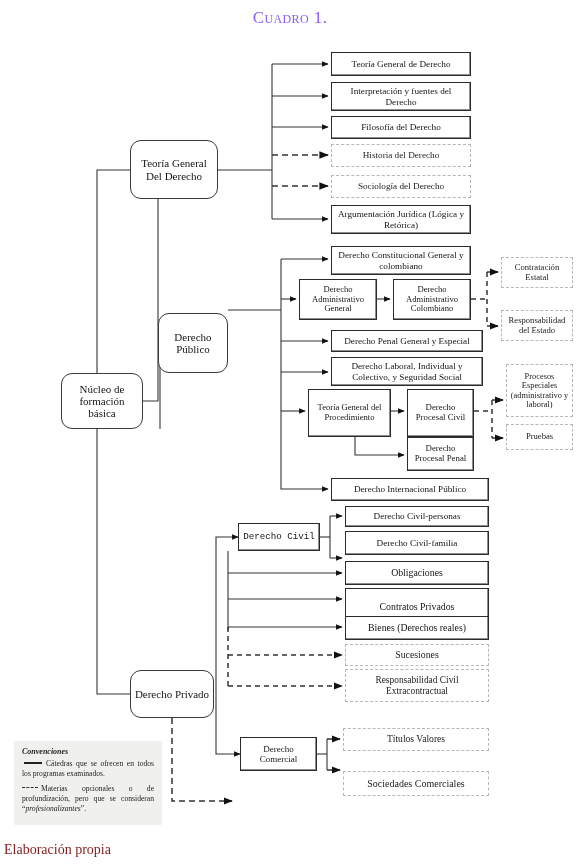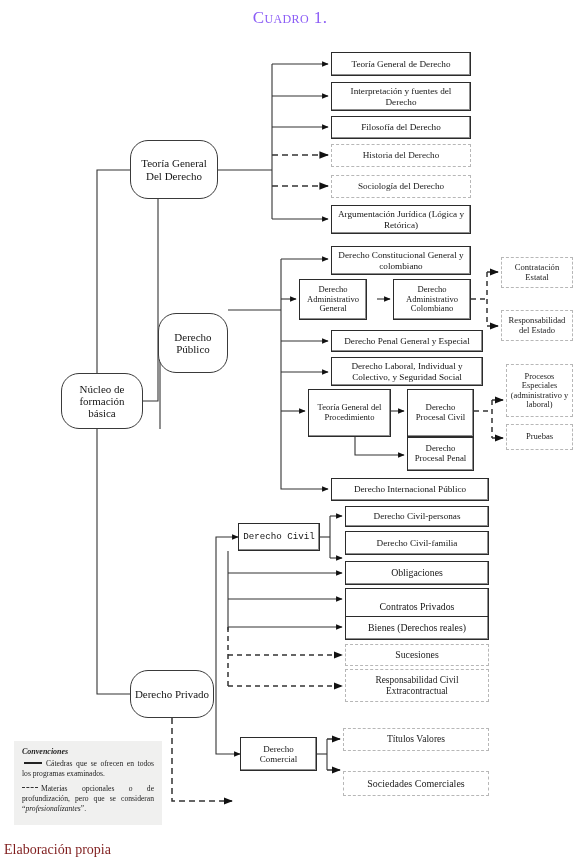--- a/index.html
+++ b/index.html
@@ -36,21 +36,21 @@
   .node .lbl{display:block;padding:0 3px;}
 
   
   .solid{
     border:1px solid #2b2b2b;
     box-shadow:-1px -1px 0 0 #8d8d8d inset;
   }
   
   .round{
     border:1px solid #3a3a3a;
-    border-radius:18px;
+    border-radius:11px;
   }
   
   .dashed{
     border:1px dashed #b7b7b7;
     color:#222;
   }
 
   .legend{
     position:absolute;
     left:14px;top:741px;width:148px;height:84px;
@@ -197,21 +197,21 @@
     </div>
 
   <div class="node solid" style="left:331px;top:205px;width:140px;height:29px;font-size:9.2px;">
     <span class="lbl">Argumentación Jurídica (Lógica y Retórica)</span>
     </div>
 
   <div class="node solid" style="left:331px;top:246px;width:140px;height:29px;font-size:9.2px;">
     <span class="lbl">Derecho Constitucional General y colombiano</span>
     </div>
 
-  <div class="node solid" style="left:299px;top:279px;width:68px;height:41px;font-size:8.6px;">
+  <div class="node solid" style="left:299px;top:279px;width:78px;height:41px;font-size:8.6px;">
     <span class="lbl">Derecho Administrativo General</span>
     </div>
 
   <div class="node solid" style="left:393px;top:279px;width:78px;height:41px;font-size:8.6px;">
     <span class="lbl">Derecho Administrativo Colombiano</span>
     </div>
 
   <div class="node dashed" style="left:501px;top:257px;width:72px;height:31px;font-size:8.6px;">
     <span class="lbl">Contratación Estatal</span>
     </div>

